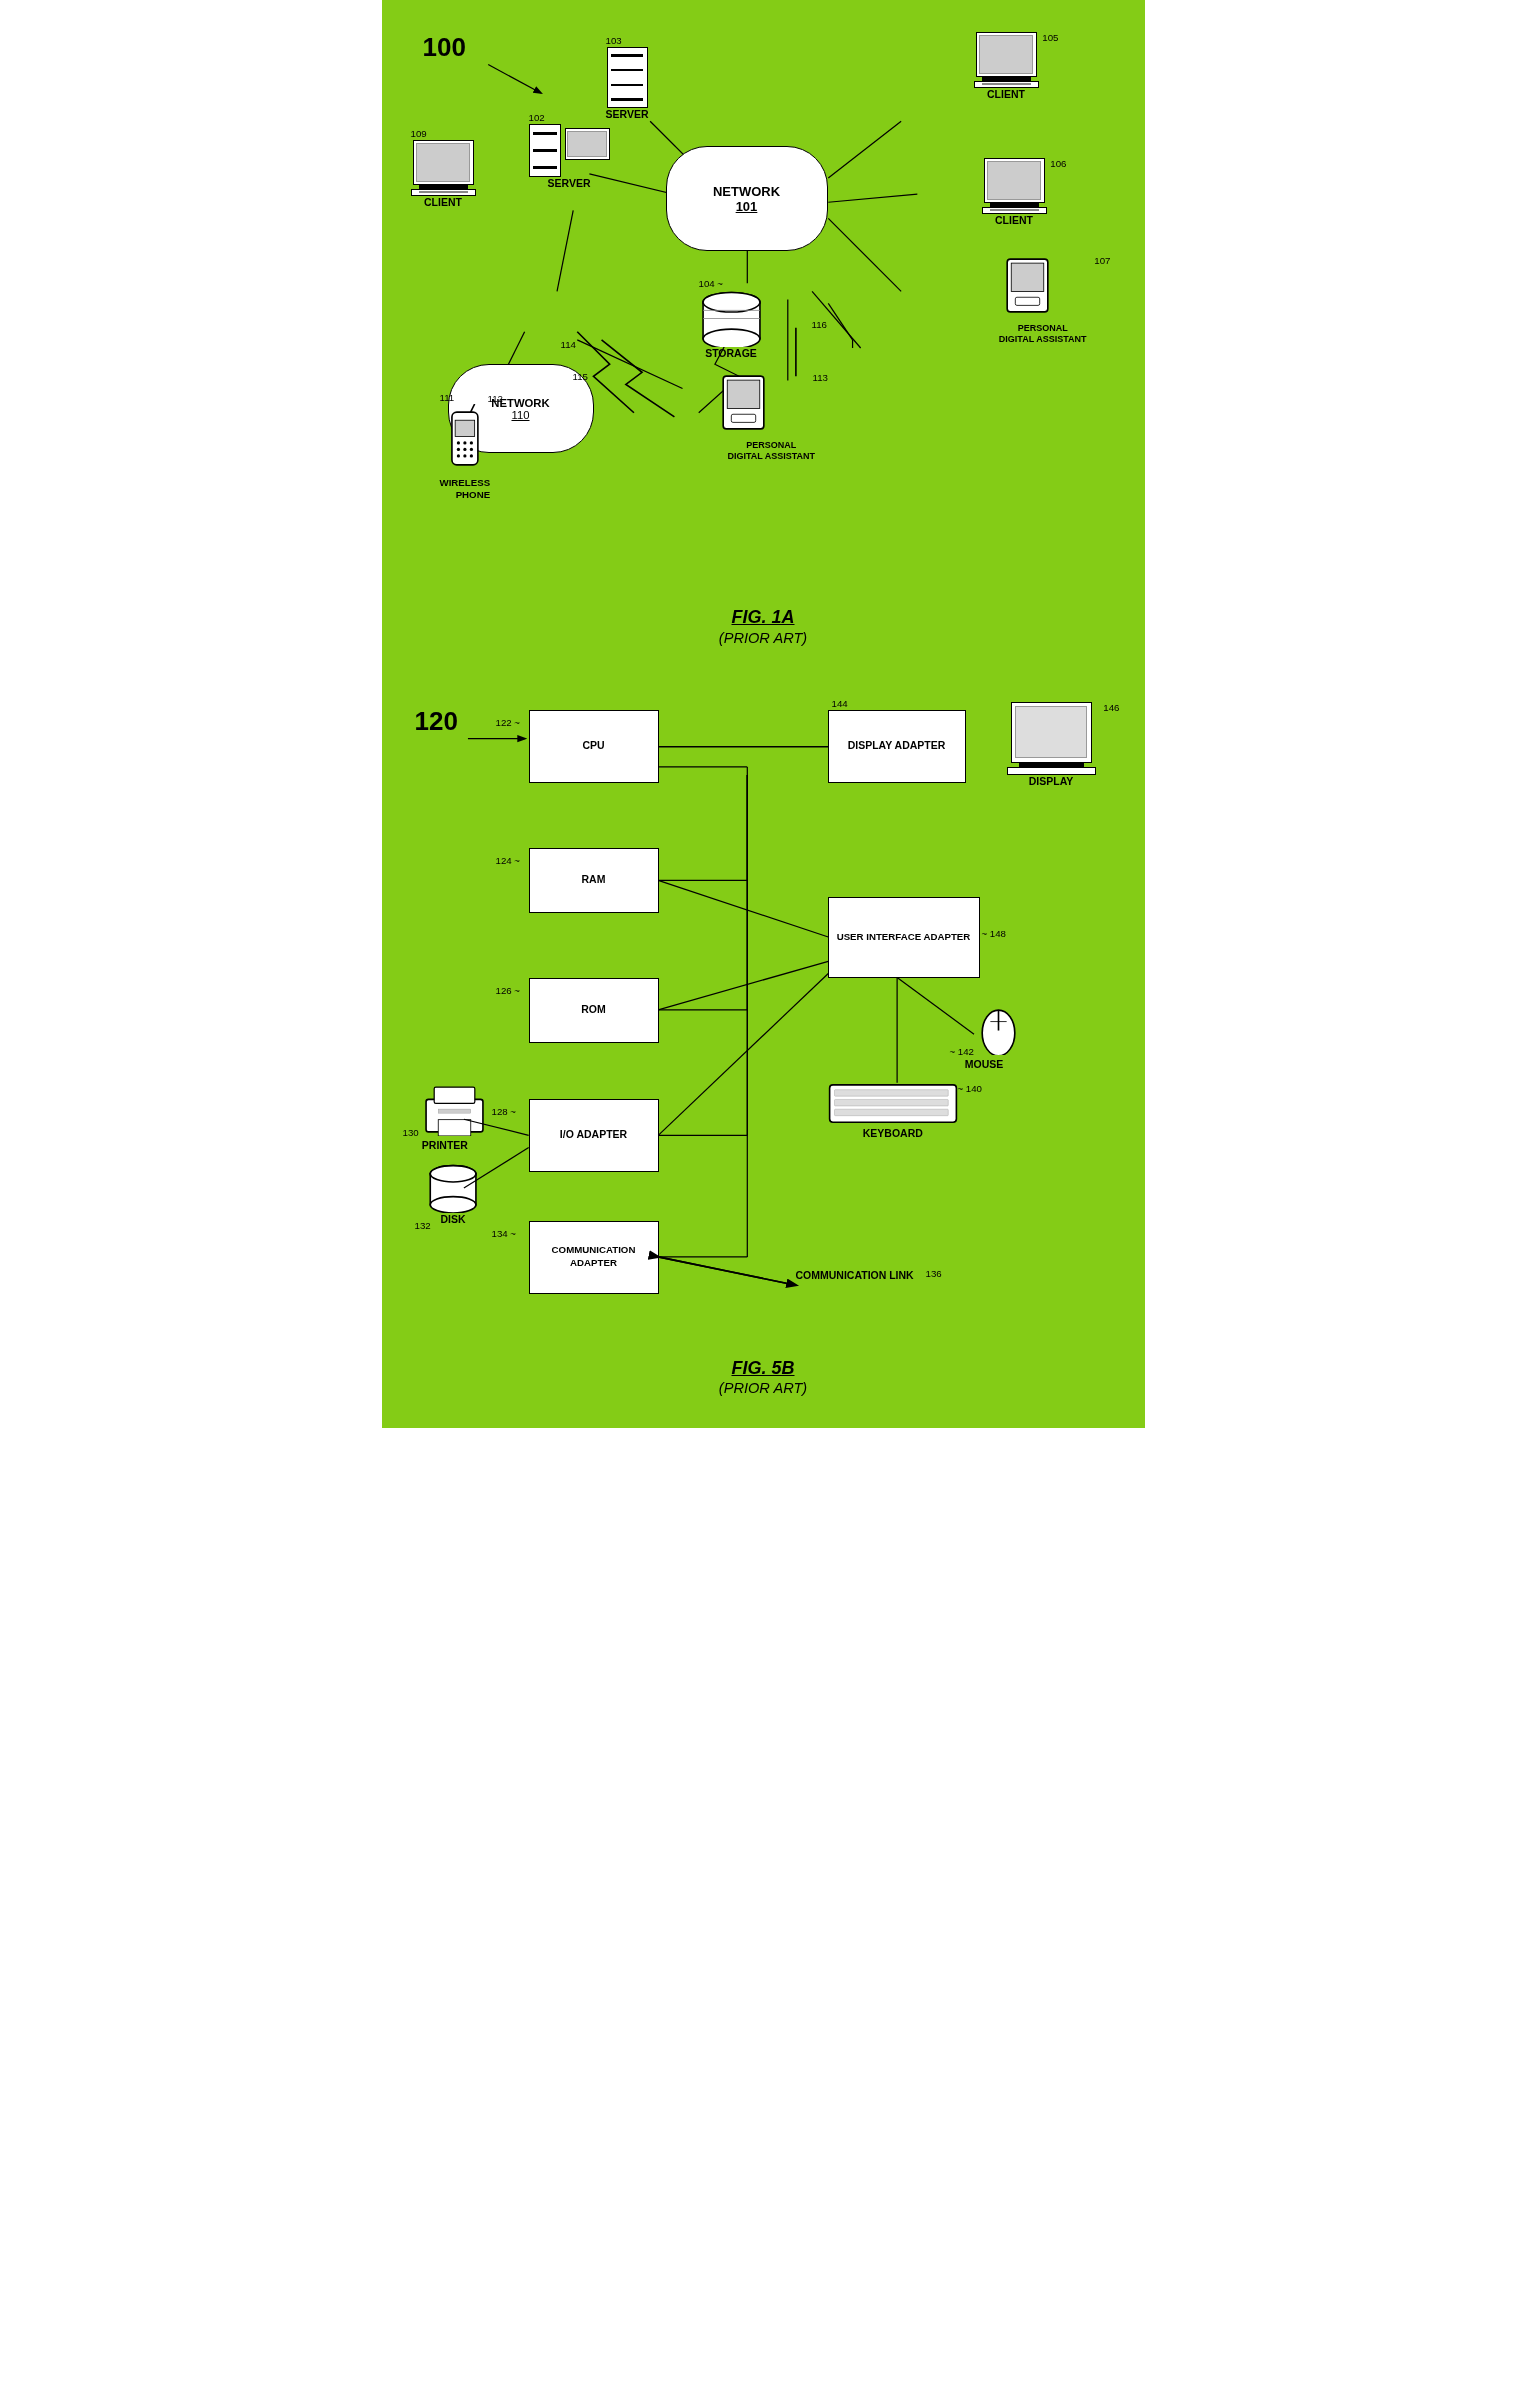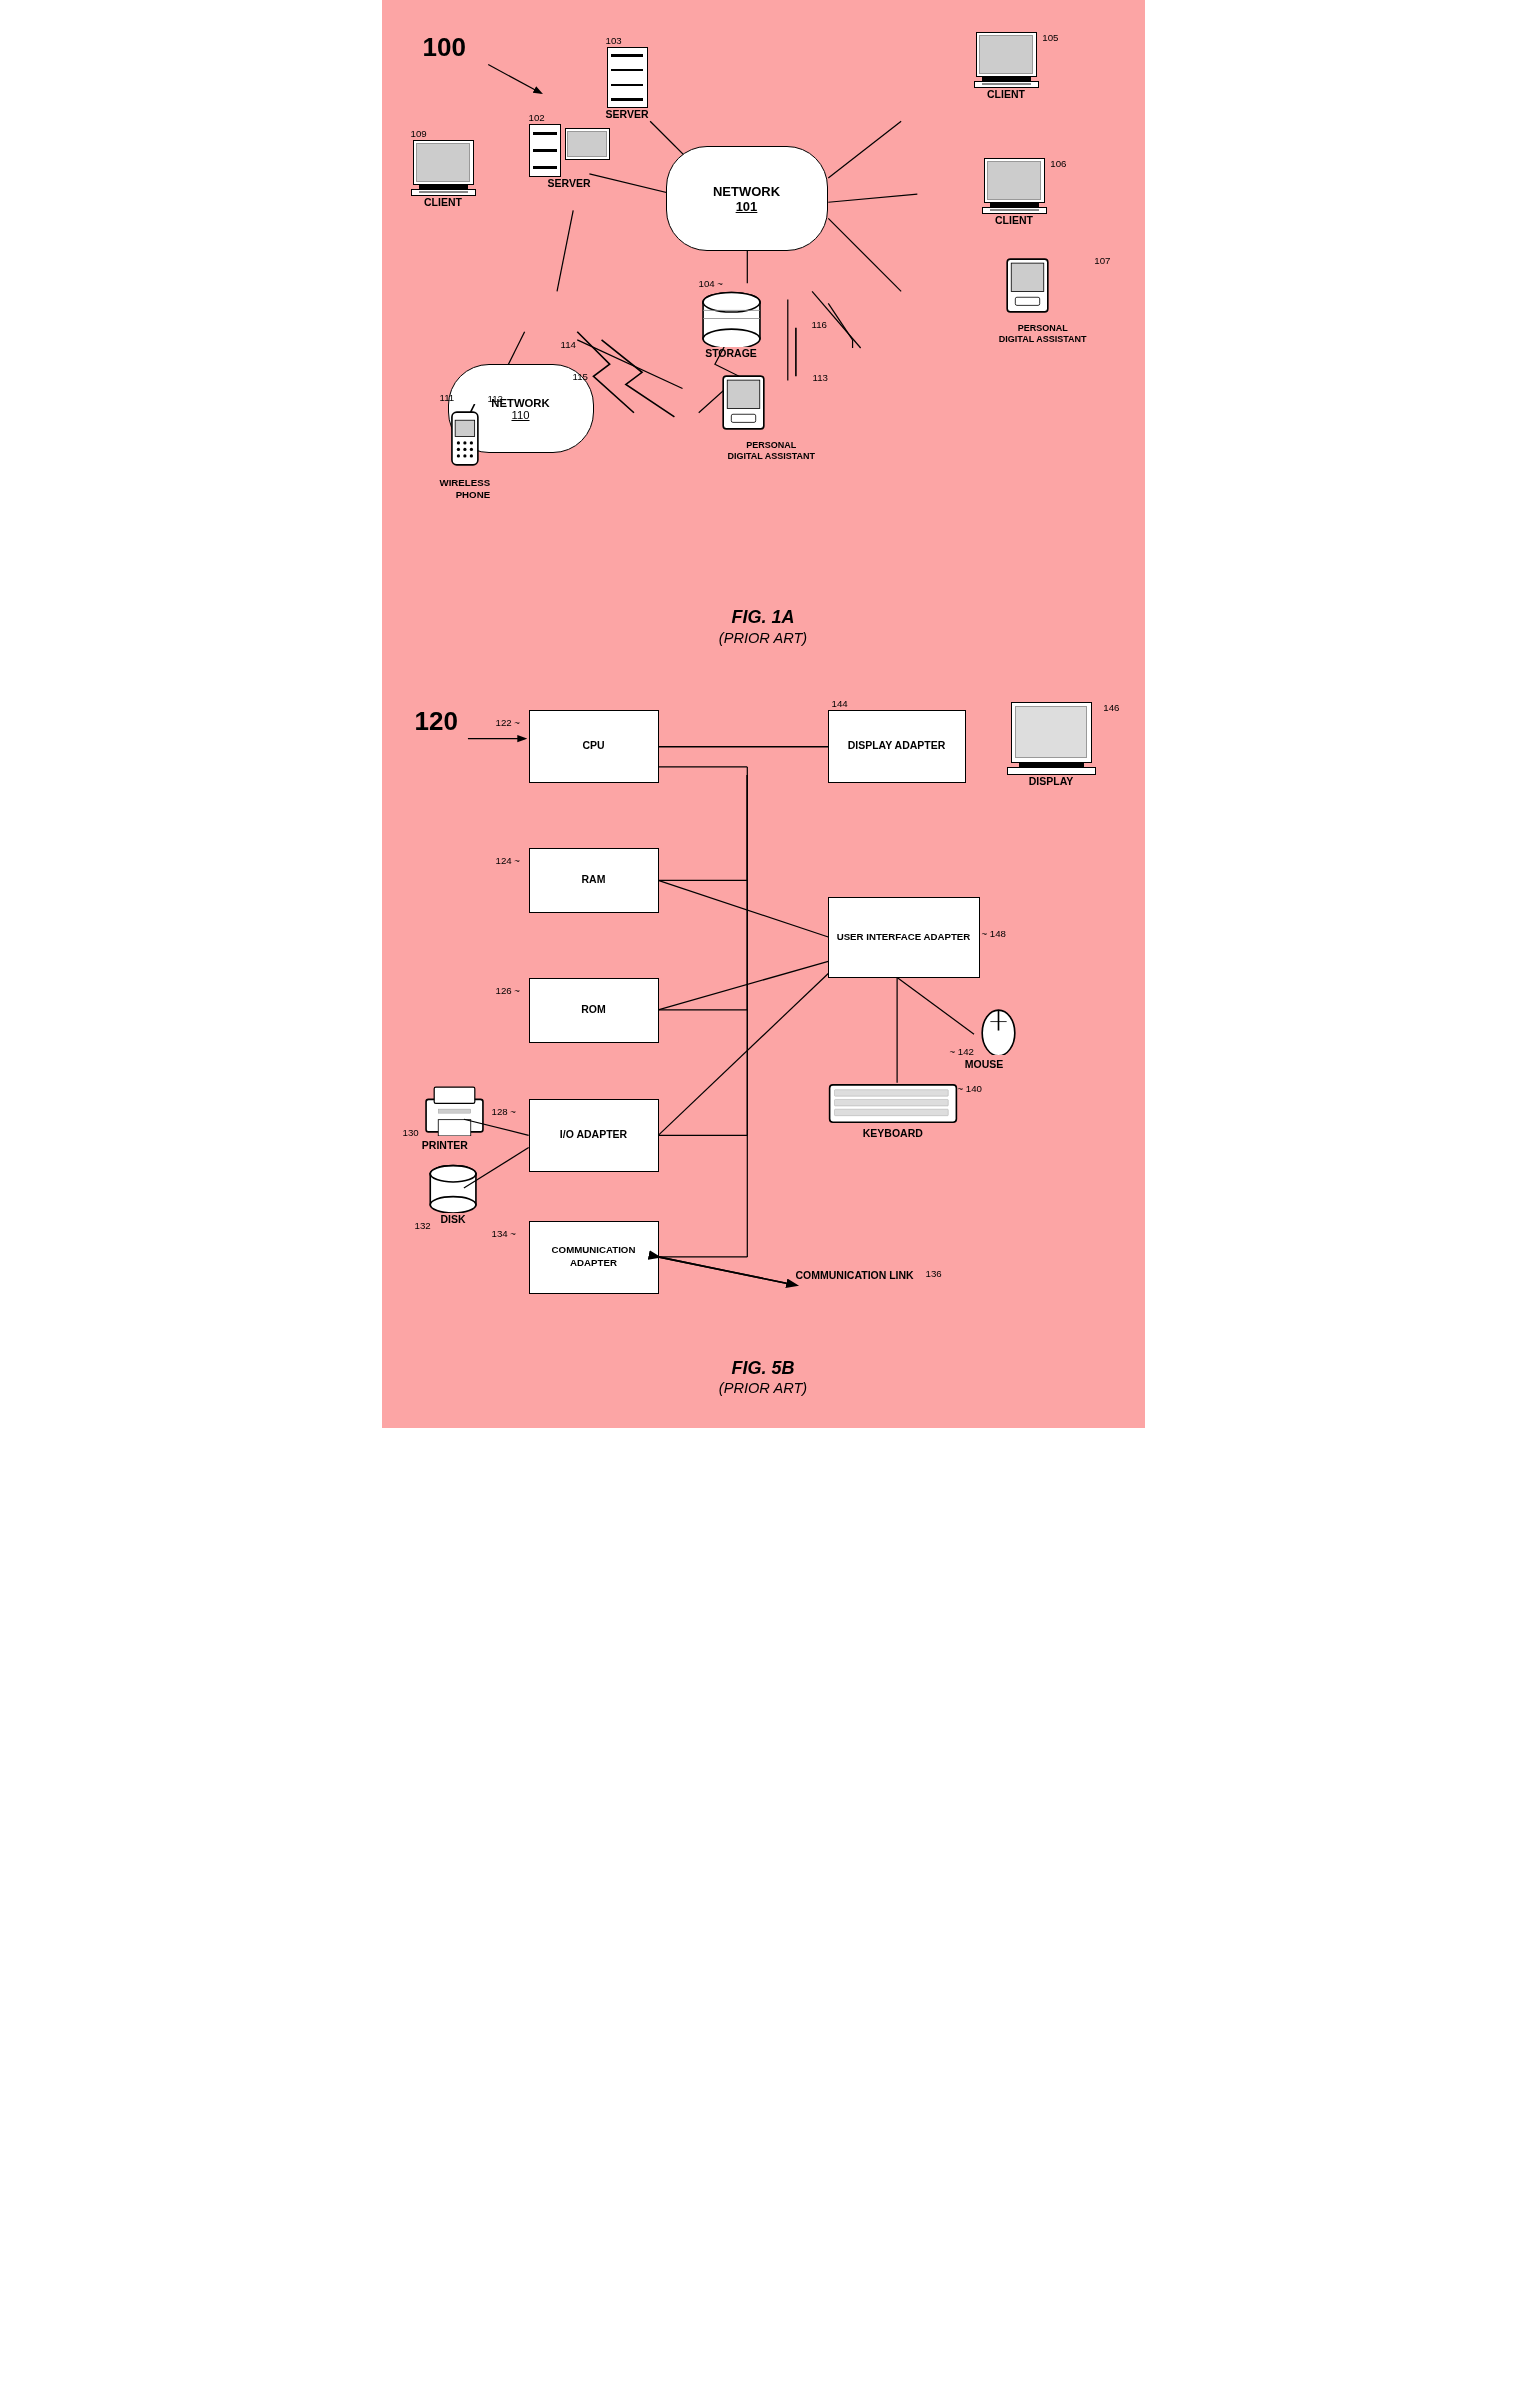--- a/index.html
+++ b/index.html
@@ -5,38 +5,39 @@
     * { box-sizing: border-box; margin: 0; padding: 0; }
     body {
       background: #fff;
       font-family: Arial, sans-serif;
       width: 763px;
       margin: 0 auto;
     }
 
     .page {
       width: 763px;
-      background: #fca5a5;
+      background: #84cc16;
       padding: 16px;
     }
 
     
     .fig1a-container {
       position: relative;
       width: 729px;
       height: 583px;
       margin: 0 auto;
     }
 
     .fig-label {
       text-align: center;
       font-size: 18px;
       font-style: italic;
       font-weight: bold;
       margin-top: 8px;
+      text-decoration: underline;
     }
     .fig-sublabel {
       text-align: center;
       font-size: 14.6px;
       font-style: italic;
       margin-top: 1.6px;
       margin-bottom: 16px;
     }
 
     

